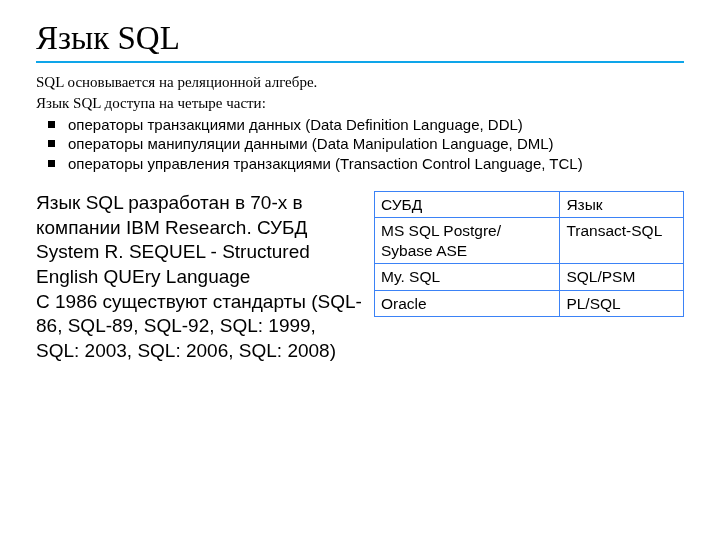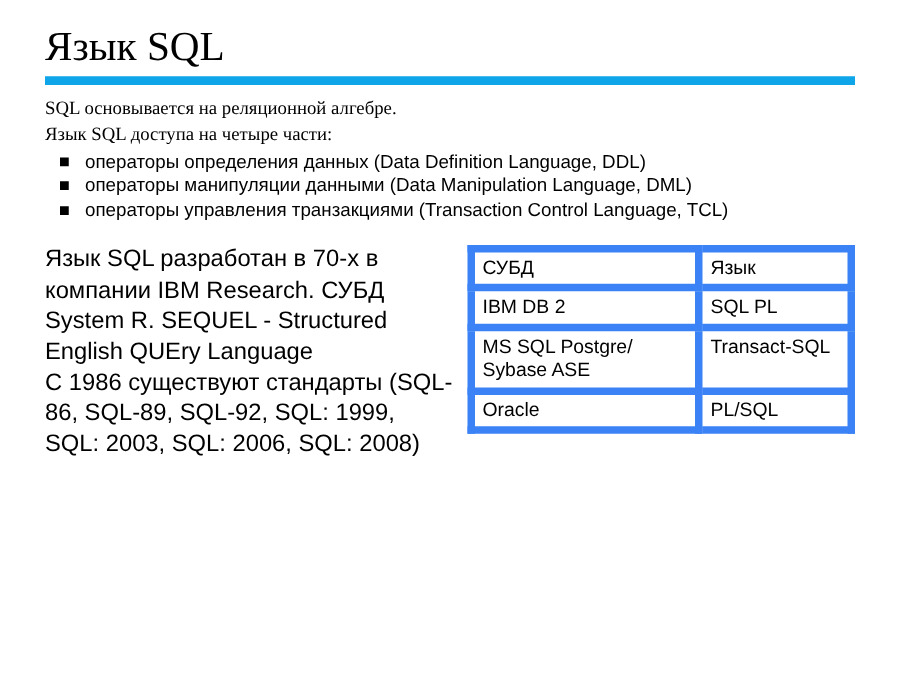--- a/index.html
+++ b/index.html
@@ -10,21 +10,21 @@
     color: #000;
     width: 720px;
     height: 540px;
     box-sizing: border-box;
   }
   .slide {
     box-sizing: border-box;
     padding: 20px 36px 20px 36px;
   }
   .title-wrap {
-    border-bottom: 7px solid #0ea5e9;
+    border-bottom: 2px solid #0ea5e9;
     padding-bottom: 4px;
     margin-bottom: 10px;
   }
   h1 {
     font-family: "Times New Roman", Times, serif;
     font-weight: normal;
     font-size: 33px;
     margin: 0;
   }
   .intro p {
@@ -65,21 +65,21 @@
   .col-left p { margin: 0; }
   .col-right {
     flex: 0 0 310px;
   }
   table {
     border-collapse: collapse;
     width: 100%;
     font-size: 15.5px;
   }
   table td {
-    border: 6px solid #3b82f6;
+    border: 1px solid #3b82f6;
     padding: 3px 6px;
     vertical-align: top;
     line-height: 1.25;
     margin-top: 28px;
   }
   table td:first-child { width: 60%; }
   table td:last-child { width: 40%; }
 </style>
 </head>
 <body>
@@ -89,43 +89,43 @@
   <div class="title-wrap">
     <h1>Язык SQL</h1>
   </div>
 
   <div class="intro">
     <p>SQL основывается на реляционной алгебре.</p>
     <p>Язык SQL доступа на четыре части:</p>
   </div>
 
   <ul class="bullets">
-    <li>операторы определения данных (Data Definition Language, DDL)</li>
+    <li>операторы транзакциями данных (Data Definition Language, DDL)</li>
     <li>операторы манипуляции данными (Data Manipulation Language, DML)</li>
     <li>операторы управления транзакциями (Transaction Control Language, TCL)</li>
   </ul>
 
   <div class="cols">
     <div class="col-left">
       <p>Язык SQL разработан в 70-х в компании IBM Research. СУБД System R. SEQUEL - Structured English QUEry Language<br>С 1986 существуют стандарты (SQL-86, SQL-89, SQL-92, SQL: 1999, SQL: 2003, SQL: 2006, SQL: 2008)</p>
     </div>
     <div class="col-right">
       <table>
         <tbody>
             <tr>
           <td>СУБД</td>
           <td>Язык</td>
         </tr>
         <tr>
-          <td>IBM DB 2</td>
-          <td>SQL PL</td>
+          <td>MS SQL Postgre/ Sybase ASE</td>
+          <td>Transact-SQL</td>
         </tr>
         <tr>
-          <td>MS SQL Postgre/ Sybase ASE</td>
-          <td>Transact-SQL</td>
+          <td>My. SQL</td>
+          <td>SQL/PSM</td>
         </tr>
         <tr>
           <td>Oracle</td>
           <td>PL/SQL</td>
         </tr>
       </tbody>
         </table>
     </div>
   </div>
 

